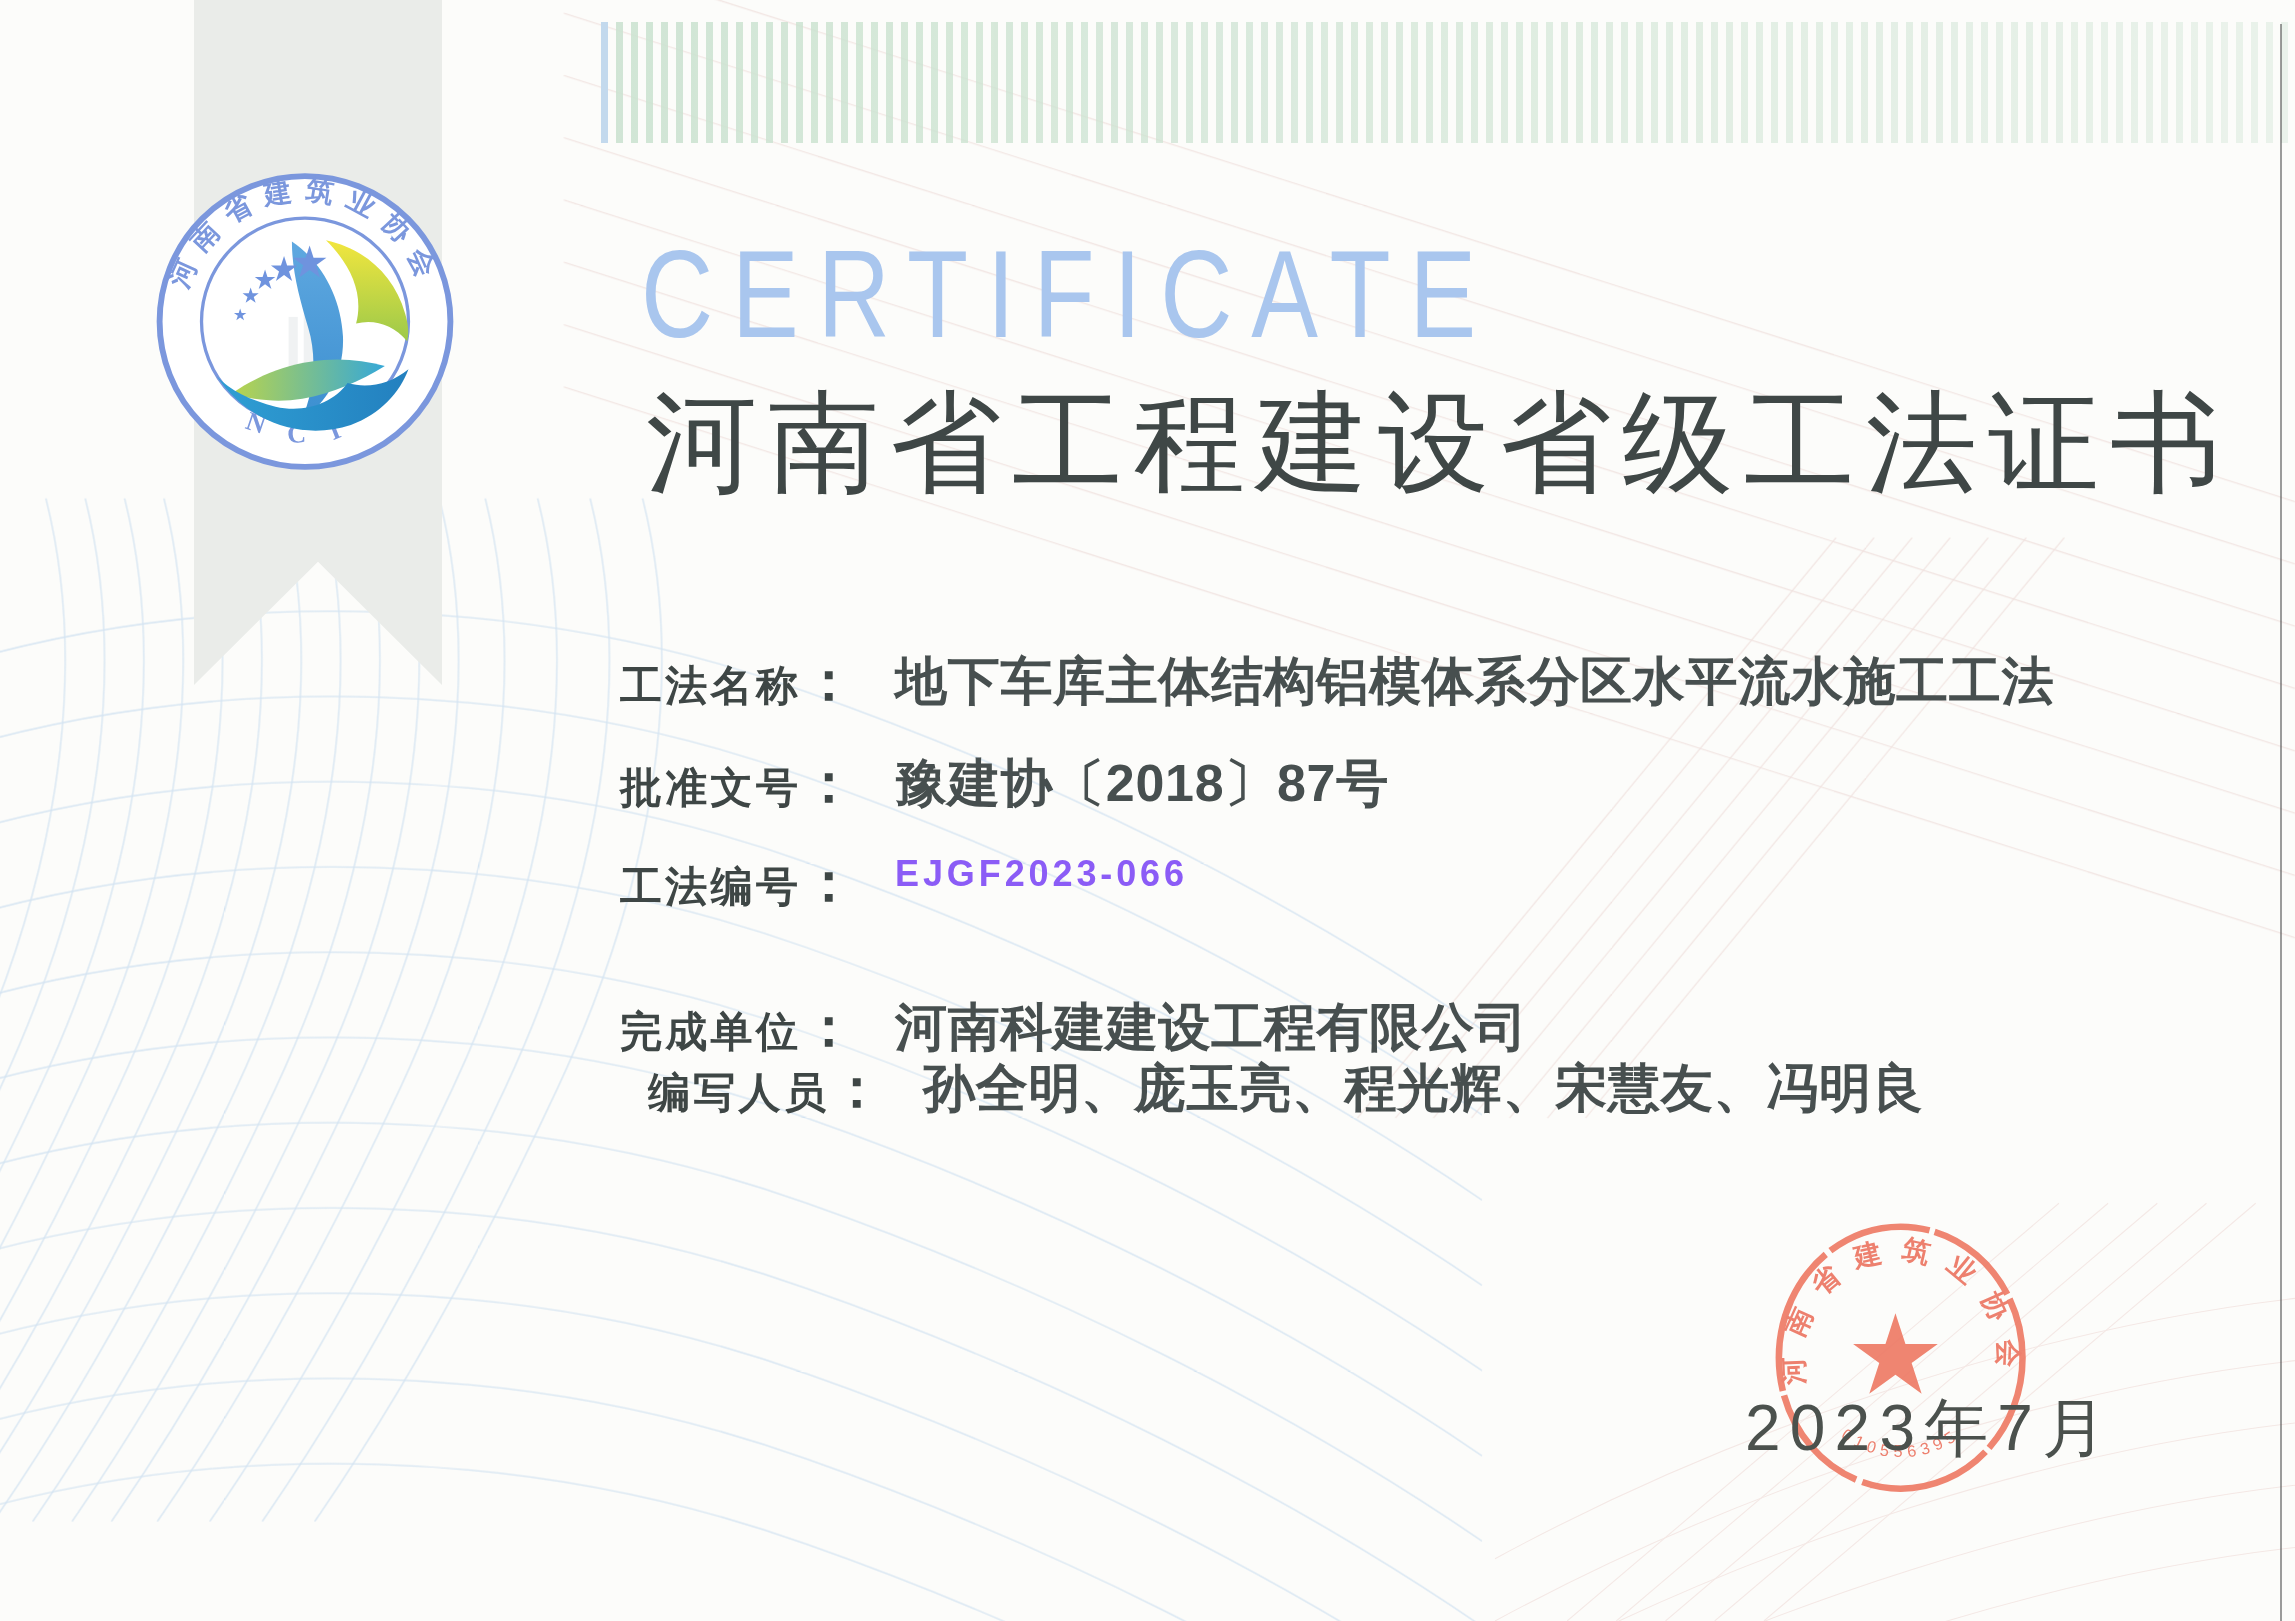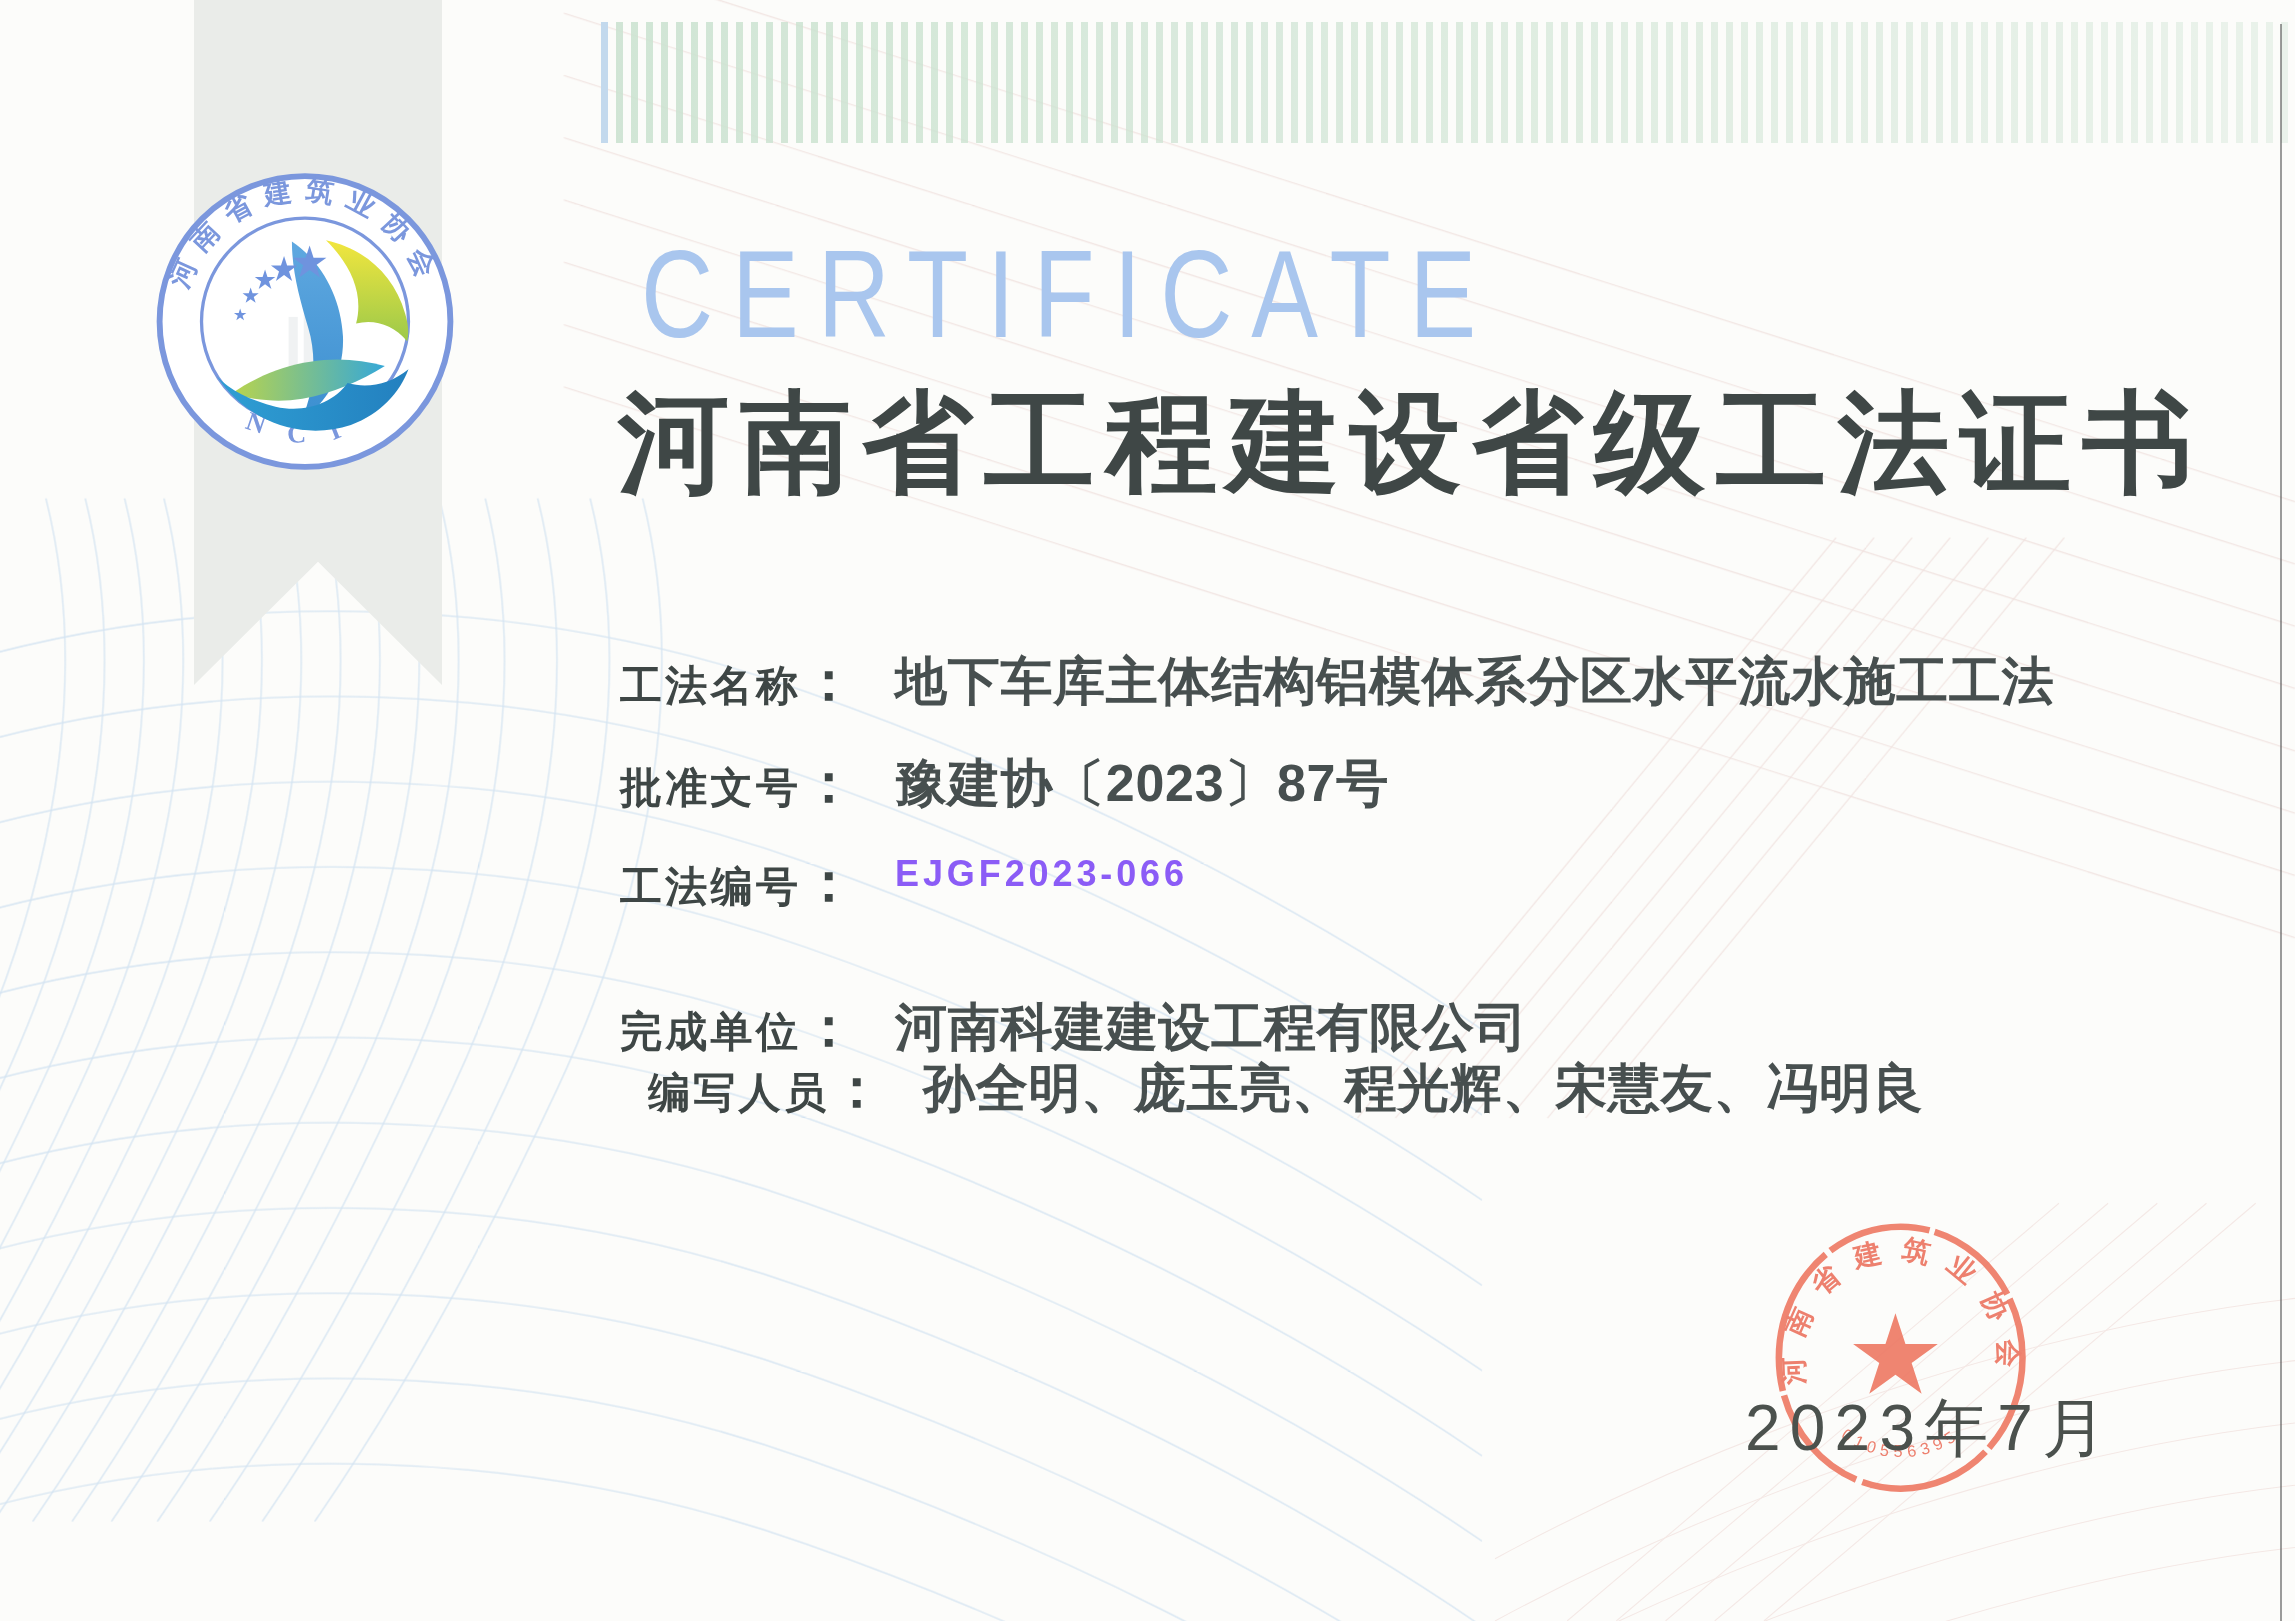--- a/index.html
+++ b/index.html
@@ -24,22 +24,22 @@
     left:194px;top:0;width:248px;height:685px;background:#eaece9;z-index:2;
     clip-path:polygon(0 0,100% 0,100% 100%,50% 82%,0 100%);
   }
   .logo-svg{left:154px;top:163px;z-index:3;}
   .title-en{
     left:641px;top:231px;z-index:4;line-height:1;white-space:nowrap;
     font-size:125px;font-weight:400;letter-spacing:23.6px;color:#a9c6ee;
     transform:scaleX(0.8);transform-origin:left top;
   }
   .title-zh{
-    left:618px;top:388px;z-index:4;line-height:1;white-space:nowrap;
-    font-size:111px;font-weight:700;letter-spacing:11px;color:#3f4746;
+    left:646px;top:388px;z-index:4;line-height:1;white-space:nowrap;
+    font-size:111px;font-weight:400;letter-spacing:11px;color:#3f4746;
   }
   .field-row{left:620px;z-index:4;height:66px;white-space:nowrap;}
   .field-label{
     font-size:42px;font-weight:900;letter-spacing:3.3px;color:#3e4645;line-height:1;
   }
   .field-colon{font-size:55px;font-weight:900;color:#3e4645;line-height:1;}
   .field-value{
     position:absolute;left:275px;top:1.3px;
     font-size:52px;font-weight:700;letter-spacing:0.7px;color:#474f4f;line-height:1;
   }
@@ -184,21 +184,21 @@
 
   <div class="abs title-en">CERTIFICATE</div>
   <div class="abs title-zh">河南省工程建设省级工法证书</div>
 
   <div class="abs field-row row-1">
     <span class="field-label">工法名称</span><span class="field-colon">：</span>
     <span class="field-value">地下车库主体结构铝模体系分区水平流水施工工法</span>
   </div>
   <div class="abs field-row row-2">
     <span class="field-label">批准文号</span><span class="field-colon">：</span>
-    <span class="field-value">豫建协〔2023〕87号</span>
+    <span class="field-value">豫建协〔2018〕87号</span>
   </div>
   <div class="abs field-row row-3">
     <span class="field-label">工法编号</span><span class="field-colon">：</span>
     <span class="field-value value-latin">EJGF2023-066</span>
   </div>
   <div class="abs field-row row-4">
     <span class="field-label">完成单位</span><span class="field-colon">：</span>
     <span class="field-value">河南科建建设工程有限公司</span>
   </div>
   <div class="abs field-row row-5">

